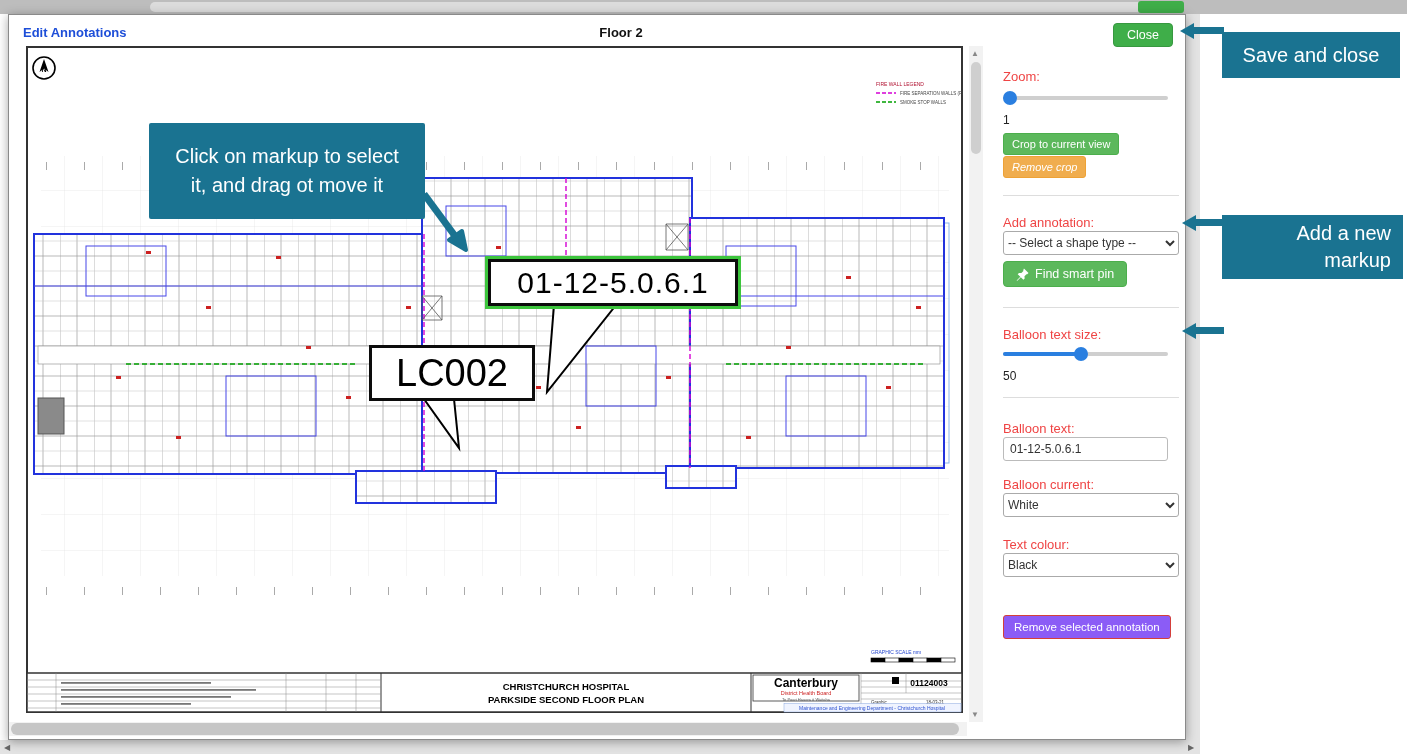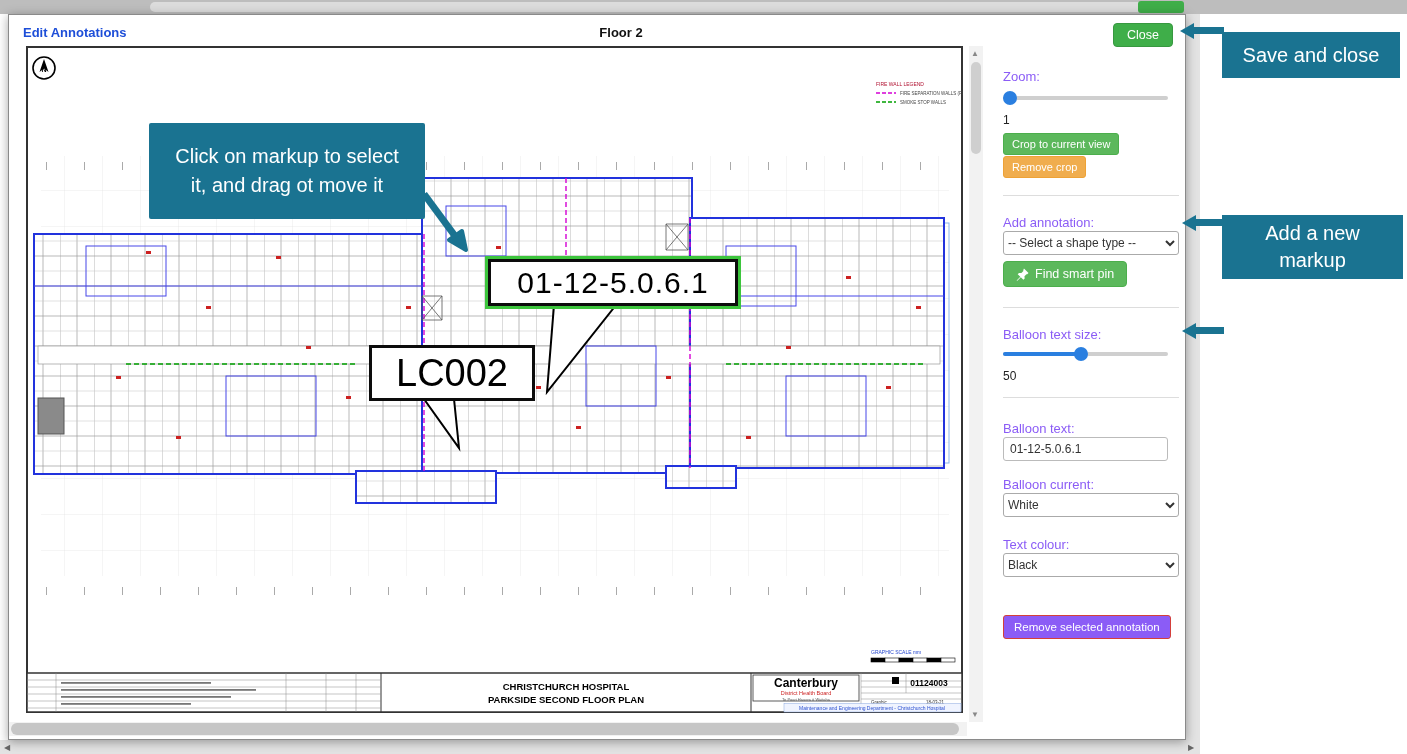--- a/index.html
+++ b/index.html
@@ -37,39 +37,39 @@
   .vscroll { position:absolute; left:960px; top:31px; width:14px; height:676px; background:#f2f2f2; color:#888; font-size:8px; }
   .vscroll .up { position:absolute; left:2px; top:3px; }
   .vscroll .down { position:absolute; left:2px; bottom:3px; }
   .vscroll .vthumb { position:absolute; left:2px; top:16px; width:10px; height:92px; background:#cfcfcf; border-radius:5px; }
   .hscroll { position:absolute; left:0; top:707px; width:958px; height:14px; background:#f2f2f2; }
   .hscroll .hthumb { position:absolute; left:2px; top:1px; width:948px; height:12px; background:#c6c6c6; border-radius:6px; }
 
   
   .side-panel { position:absolute; left:994px; top:54px; width:176px; height:640px; font-size:13px; color:#222; }
   .side-panel > * { position:absolute; left:0; }
-  .pl { font-size:13px; color:#8b5cf6; }
+  .pl { font-size:13px; color:#ef4444; }
   .pvalue { font-size:12px; color:#222; }
   .slider { width:165px; height:14px; }
   .slider .track { position:absolute; left:0; top:5px; width:100%; height:4px; background:#cfcfcf; border-radius:2px; }
   .slider .fill { position:absolute; left:0; top:5px; height:4px; background:#2a7fe0; border-radius:2px; }
   .slider .thumb { position:absolute; top:0; width:14px; height:14px; background:#2a7fe0; border-radius:50%; }
   .btn { border:none; border-radius:3px; color:#fff; font-size:11px; padding:4px 8px; cursor:pointer; font-family:"Liberation Sans",sans-serif; }
   .btn-green { background:#5cb85c; border:1px solid #4cae4c; }
-  .btn-orange { background:#f0ad4e; border:1px solid #eea236; }
+  .btn-orange { background:#f0ad4e; border:1px solid #eea236;font-style:italic; }
   .btn-red { background:#8b5cf6; border:1px solid #d43f3a; font-size:11.5px; padding:5px 10px; }
   .btn-pin { background:#5cb85c; border:1px solid #4cae4c; font-size:12.5px; padding:5px 12px; border-radius:4px; display:inline-flex; align-items:center; gap:6px; }
   .panel-hr { width:176px; border:none; border-top:1px solid #ddd; }
   .panel-select { width:176px; height:24px; font-size:12px; color:#333; border:1px solid #aaa; border-radius:3px; background:#fff; font-family:"Liberation Sans",sans-serif; }
   .panel-input { width:165px; height:24px; font-size:12px; color:#333; border:1px solid #bbb; border-radius:3px; padding:0 6px; font-family:"Liberation Sans",sans-serif; }
 
   
   .ext-callout { position:absolute; background:#1a7391; color:#fff; display:flex; align-items:center; justify-content:center; text-align:center; font-size:20px; line-height:1.35; padding:6px 12px;margin-top:24px; }
   .co-save { left:1222px; top:8px;  width:178px; height:46px; }
-  .co-add  { left:1222px; top:191px; width:181px; height:64px; }
+  .co-add  { left:1222px; top:191px; width:181px; height:64px;text-align:right; }
   .co-size { left:1222px; top:299px; width:181px; height:64px; }
   .arrow-bar { position:absolute; background:#1a7391; height:7px; }
   .arrow-head { position:absolute; width:0; height:0; border-top:8px solid transparent; border-bottom:8px solid transparent; border-right:14px solid #1a7391; }
 </style>
 </head>
 <body>
 
 <div class="viewport">
 
   <div class="top-strip">

